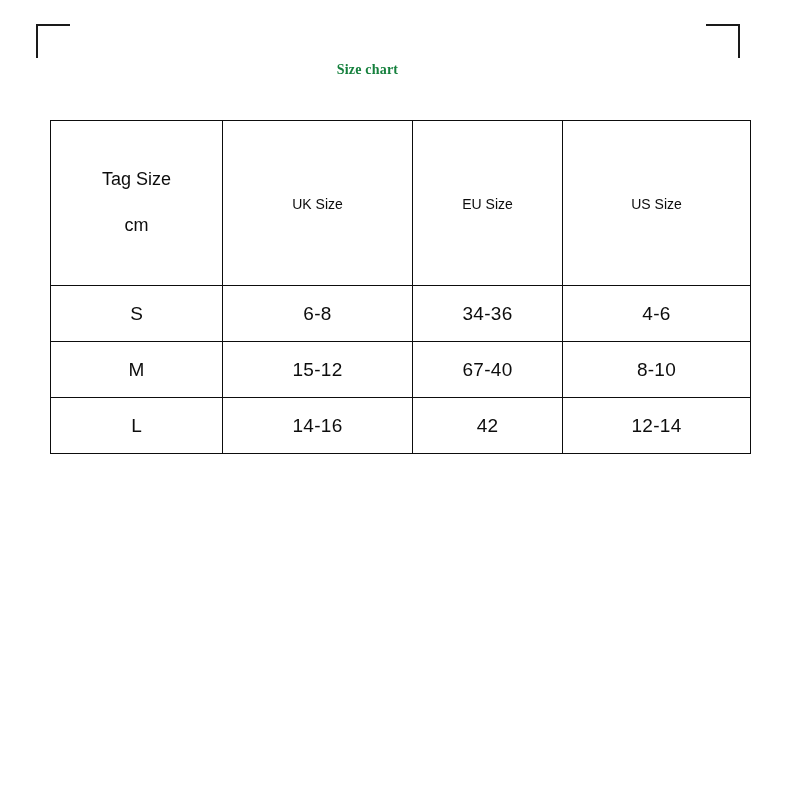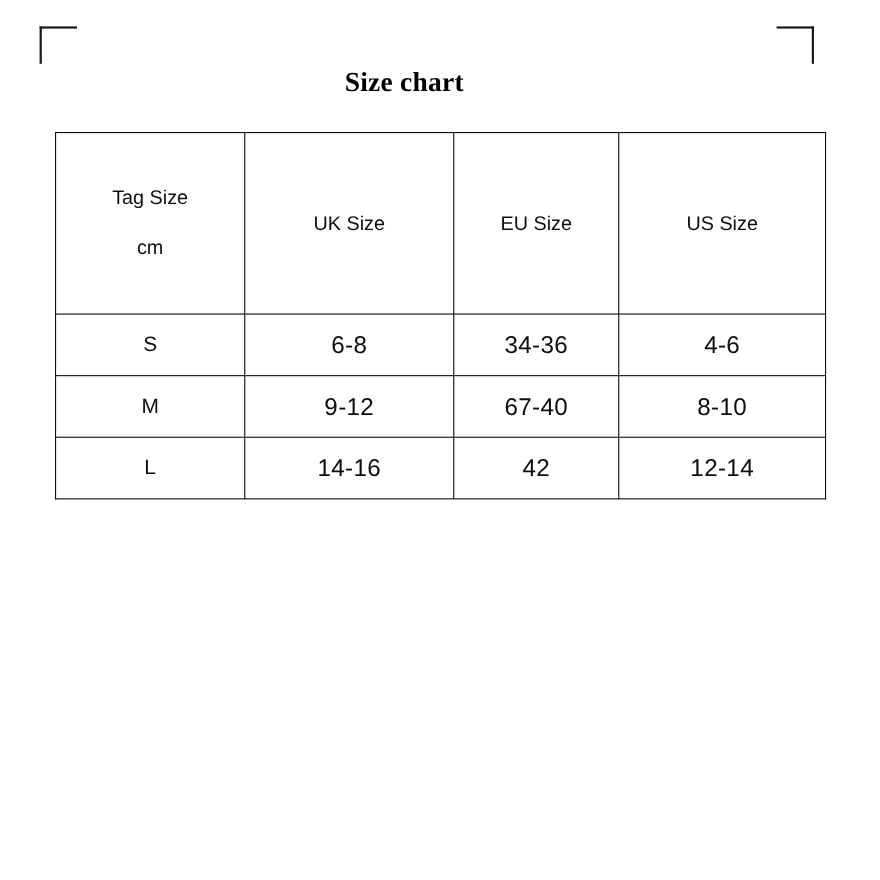--- a/index.html
+++ b/index.html
@@ -27,23 +27,23 @@
   .crop-tr { top: 24px; right: 60px; border-right: 2px solid #1a1a1a; border-top: 2px solid #1a1a1a; }
 
   .chart-title {
     position: absolute;
     top: 62px;
     left: 0;
     width: 735px;
     text-align: center;
     font-family: "Liberation Serif", serif;
     font-weight: bold;
-    font-size: 25px;
+    font-size: 14px;
     letter-spacing: 0.2px;
-    color: #000000;
+    color: #15803d;
   }
 
   table.size-chart {
     position: absolute;
     top: 120px;
     left: 50px;
     width: 700px;
     border-collapse: collapse;
     table-layout: fixed;
   }
@@ -69,23 +69,23 @@
 
   .hdr-stack {
     display: flex;
     flex-direction: column;
     align-items: center;
     justify-content: center;
     gap: 26px;
     line-height: 1.1;
   }
   .hdr-line { font-size: 18px; }
-  .hdr-single { font-size: 18px; }
+  .hdr-single { font-size: 14px; }
 
-  .cell-txt { font-size: 22px; letter-spacing: 0.3px; }
+  .cell-txt { font-size: 19px; letter-spacing: 0.3px; }
   .cell-tag { font-size: 19px; }
 </style>
 </head>
 <body>
 
 <div class="crop-mark crop-tl"></div>
 <div class="crop-mark crop-tr"></div>
 
 <div class="chart-title">Size chart</div>
 
@@ -117,21 +117,21 @@
   </thead>
   <tbody>
     <tr>
       <td><span class="cell-tag">S</span></td>
       <td><span class="cell-txt">6-8</span></td>
       <td><span class="cell-txt">34-36</span></td>
       <td><span class="cell-txt">4-6</span></td>
     </tr>
     <tr>
       <td><span class="cell-tag">M</span></td>
-      <td><span class="cell-txt">9-12</span></td>
+      <td><span class="cell-txt">15-12</span></td>
       <td><span class="cell-txt">67-40</span></td>
       <td><span class="cell-txt">8-10</span></td>
     </tr>
     <tr>
       <td><span class="cell-tag">L</span></td>
       <td><span class="cell-txt">14-16</span></td>
       <td><span class="cell-txt">42</span></td>
       <td><span class="cell-txt">12-14</span></td>
     </tr>
   </tbody>

